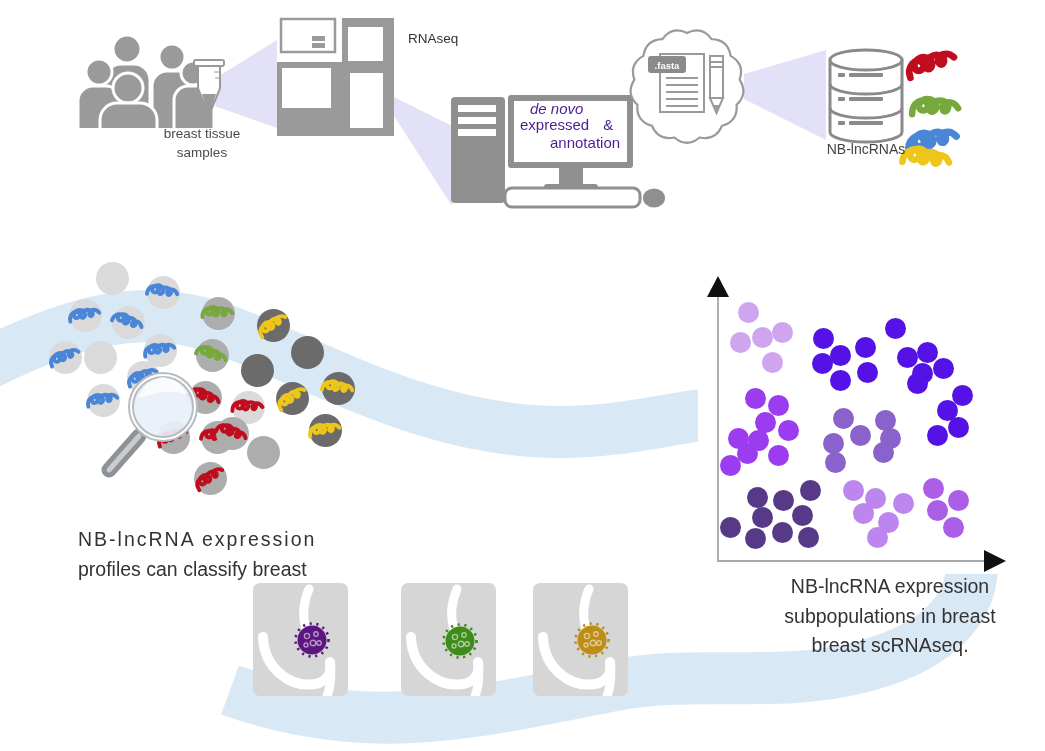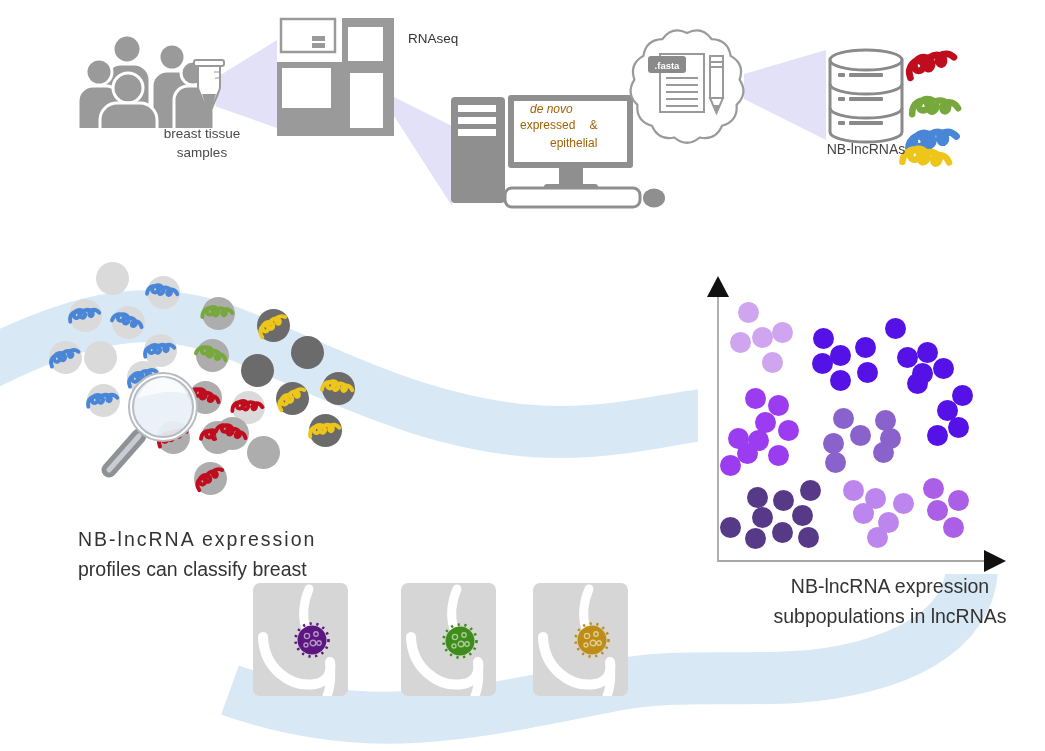--- a/index.html
+++ b/index.html
@@ -6,21 +6,21 @@
   #canvas{position:relative;width:1045px;height:751px;background:#ffffff;overflow:hidden;
           font-family:"Liberation Sans","DejaVu Sans",sans-serif;color:#2b2b2b;}
   .abs{position:absolute;}
   svg{display:block;}
   
   #headline{left:64px;top:229px;width:950px;font-size:19.5px;letter-spacing:.2px;color:#2b2b2b;z-index:6;}
   #headline .u{text-decoration:underline;text-underline-offset:3px;}
   #samples-caption{left:134px;top:124px;width:136px;text-align:center;font-size:13.5px;line-height:19px;color:#4a4a4a;z-index:5;}
   #rnaseq-label{left:408px;top:31px;font-size:13.5px;color:#333;z-index:5;}
   #db-label{left:808px;top:141px;width:116px;text-align:center;font-size:14px;color:#444;z-index:5;}
-  #screen-text{left:512px;top:101px;width:118px;font-size:12px;line-height:16px;color:#a16207;z-index:5;}
+  #screen-text{left:512px;top:101px;width:118px;font-size:15px;line-height:16px;color:#4c1d95;z-index:5;}
   #screen-text .st1{font-style:italic;padding-left:18px;}
   #screen-text .st2{padding-left:8px;}
   #screen-text .st2 .amp{margin-left:14px;}
   #screen-text .st3{padding-left:38px;margin-top:2px;}
   #cell-caption{left:337px;top:341px;font-size:19.5px;color:#333;z-index:6;}
   #subtype-caption{left:78px;top:524px;font-size:19.5px;line-height:30px;color:#333;z-index:6;}
   #subtype-caption div:first-child{letter-spacing:2px;}
   #scatter-caption{left:738px;top:572px;width:304px;text-align:center;font-size:19.5px;line-height:29.5px;color:#333;z-index:6;}
   
   #bg-layer{left:0;top:0;z-index:1;}
@@ -91,21 +91,21 @@
     <rect x="63" y="10" width="125" height="73" rx="3" fill="#8f8f8f"></rect>
     <rect x="69" y="16" width="113" height="61" fill="#ffffff"></rect>
     <rect x="114" y="83" width="24" height="16" fill="#8f8f8f"></rect>
     <rect x="99" y="99" width="54" height="7" rx="3" fill="#8f8f8f"></rect>
     <rect x="60" y="103" width="135" height="19" rx="7" fill="#ffffff" stroke="#8f8f8f" stroke-width="3"></rect>
     <ellipse cx="209" cy="113" rx="11" ry="9.5" fill="#8f8f8f"></ellipse>
   </svg>
   <div class="abs" id="screen-text">
     <div class="st1"><span>de novo</span></div>
     <div class="st2"><span>expressed</span><span class="amp">&amp;</span></div>
-    <div class="st3"><span>epithelial</span></div>
+    <div class="st3"><span>annotation</span></div>
   </div>
 
   <svg class="abs over" style="left:622px;top:22px" width="132" height="132">
     <path id="badge-path" d="M65.0,11.0 Q79.8,3.8 89.6,17.1 Q106.1,17.6 108.6,33.9 Q123.0,42.0 117.6,57.6 Q126.5,71.5 114.6,82.8 Q116.0,99.2 100.1,103.7 Q93.8,118.9 77.7,115.5 Q65.0,126.0 52.3,115.5 Q36.2,118.9 29.9,103.7 Q14.0,99.2 15.4,82.8 Q3.5,71.5 12.4,57.6 Q7.0,42.0 21.4,33.9 Q23.9,17.6 40.4,17.1 Q50.2,3.8 65.0,11.0 Z" fill="#ffffff" stroke="#9a9a9a" stroke-width="2.2"></path>
     <g>
       <rect x="38" y="32" width="44" height="58" fill="#ffffff" stroke="#9a9a9a" stroke-width="2"></rect>
       <g stroke="#9a9a9a" stroke-width="2">
         <line x1="44" y1="56" x2="76" y2="56"></line>
           <line x1="44" y1="63" x2="76" y2="63"></line>
         <line x1="44" y1="70" x2="76" y2="70"></line>
@@ -327,21 +327,22 @@
         <div class="dot" style="left: 168.5px; top: 254.5px; background: rgb(189, 133, 238);"></div>
         <div class="dot" style="left: 224.5px; top: 205.5px; background: rgb(170, 95, 230);"></div>
         <div class="dot" style="left: 249.5px; top: 217.5px; background: rgb(170, 95, 230);"></div>
         <div class="dot" style="left: 228.5px; top: 227.5px; background: rgb(170, 95, 230);"></div>
         <div class="dot" style="left: 244.5px; top: 244.5px; background: rgb(170, 95, 230);"></div>
       </div>
   </div>
 
   <div class="abs" id="scatter-caption">
       <div>NB-lncRNA expression</div>
-      <div>subpopulations in lncRNAs</div>
+      <div>subpopulations in breast</div>
+      <div>breast scRNAseq.</div>
     </div>
 
   <div class="abs" id="subtype-caption">
       <div>NB-lncRNA  expression</div>
       <div>profiles can classify breast</div>
     </div>
 
   <svg class="abs icon" style="left:252px;top:583px" width="97" height="113" viewBox="0 0 97 113">
     <rect x="1" y="0" width="95" height="113" rx="7" fill="#d6d6d6"></rect>
     <path d="M57,6 C51,20 50,33 54,46" stroke="#ffffff" stroke-width="9" fill="none" stroke-linecap="round"></path>

